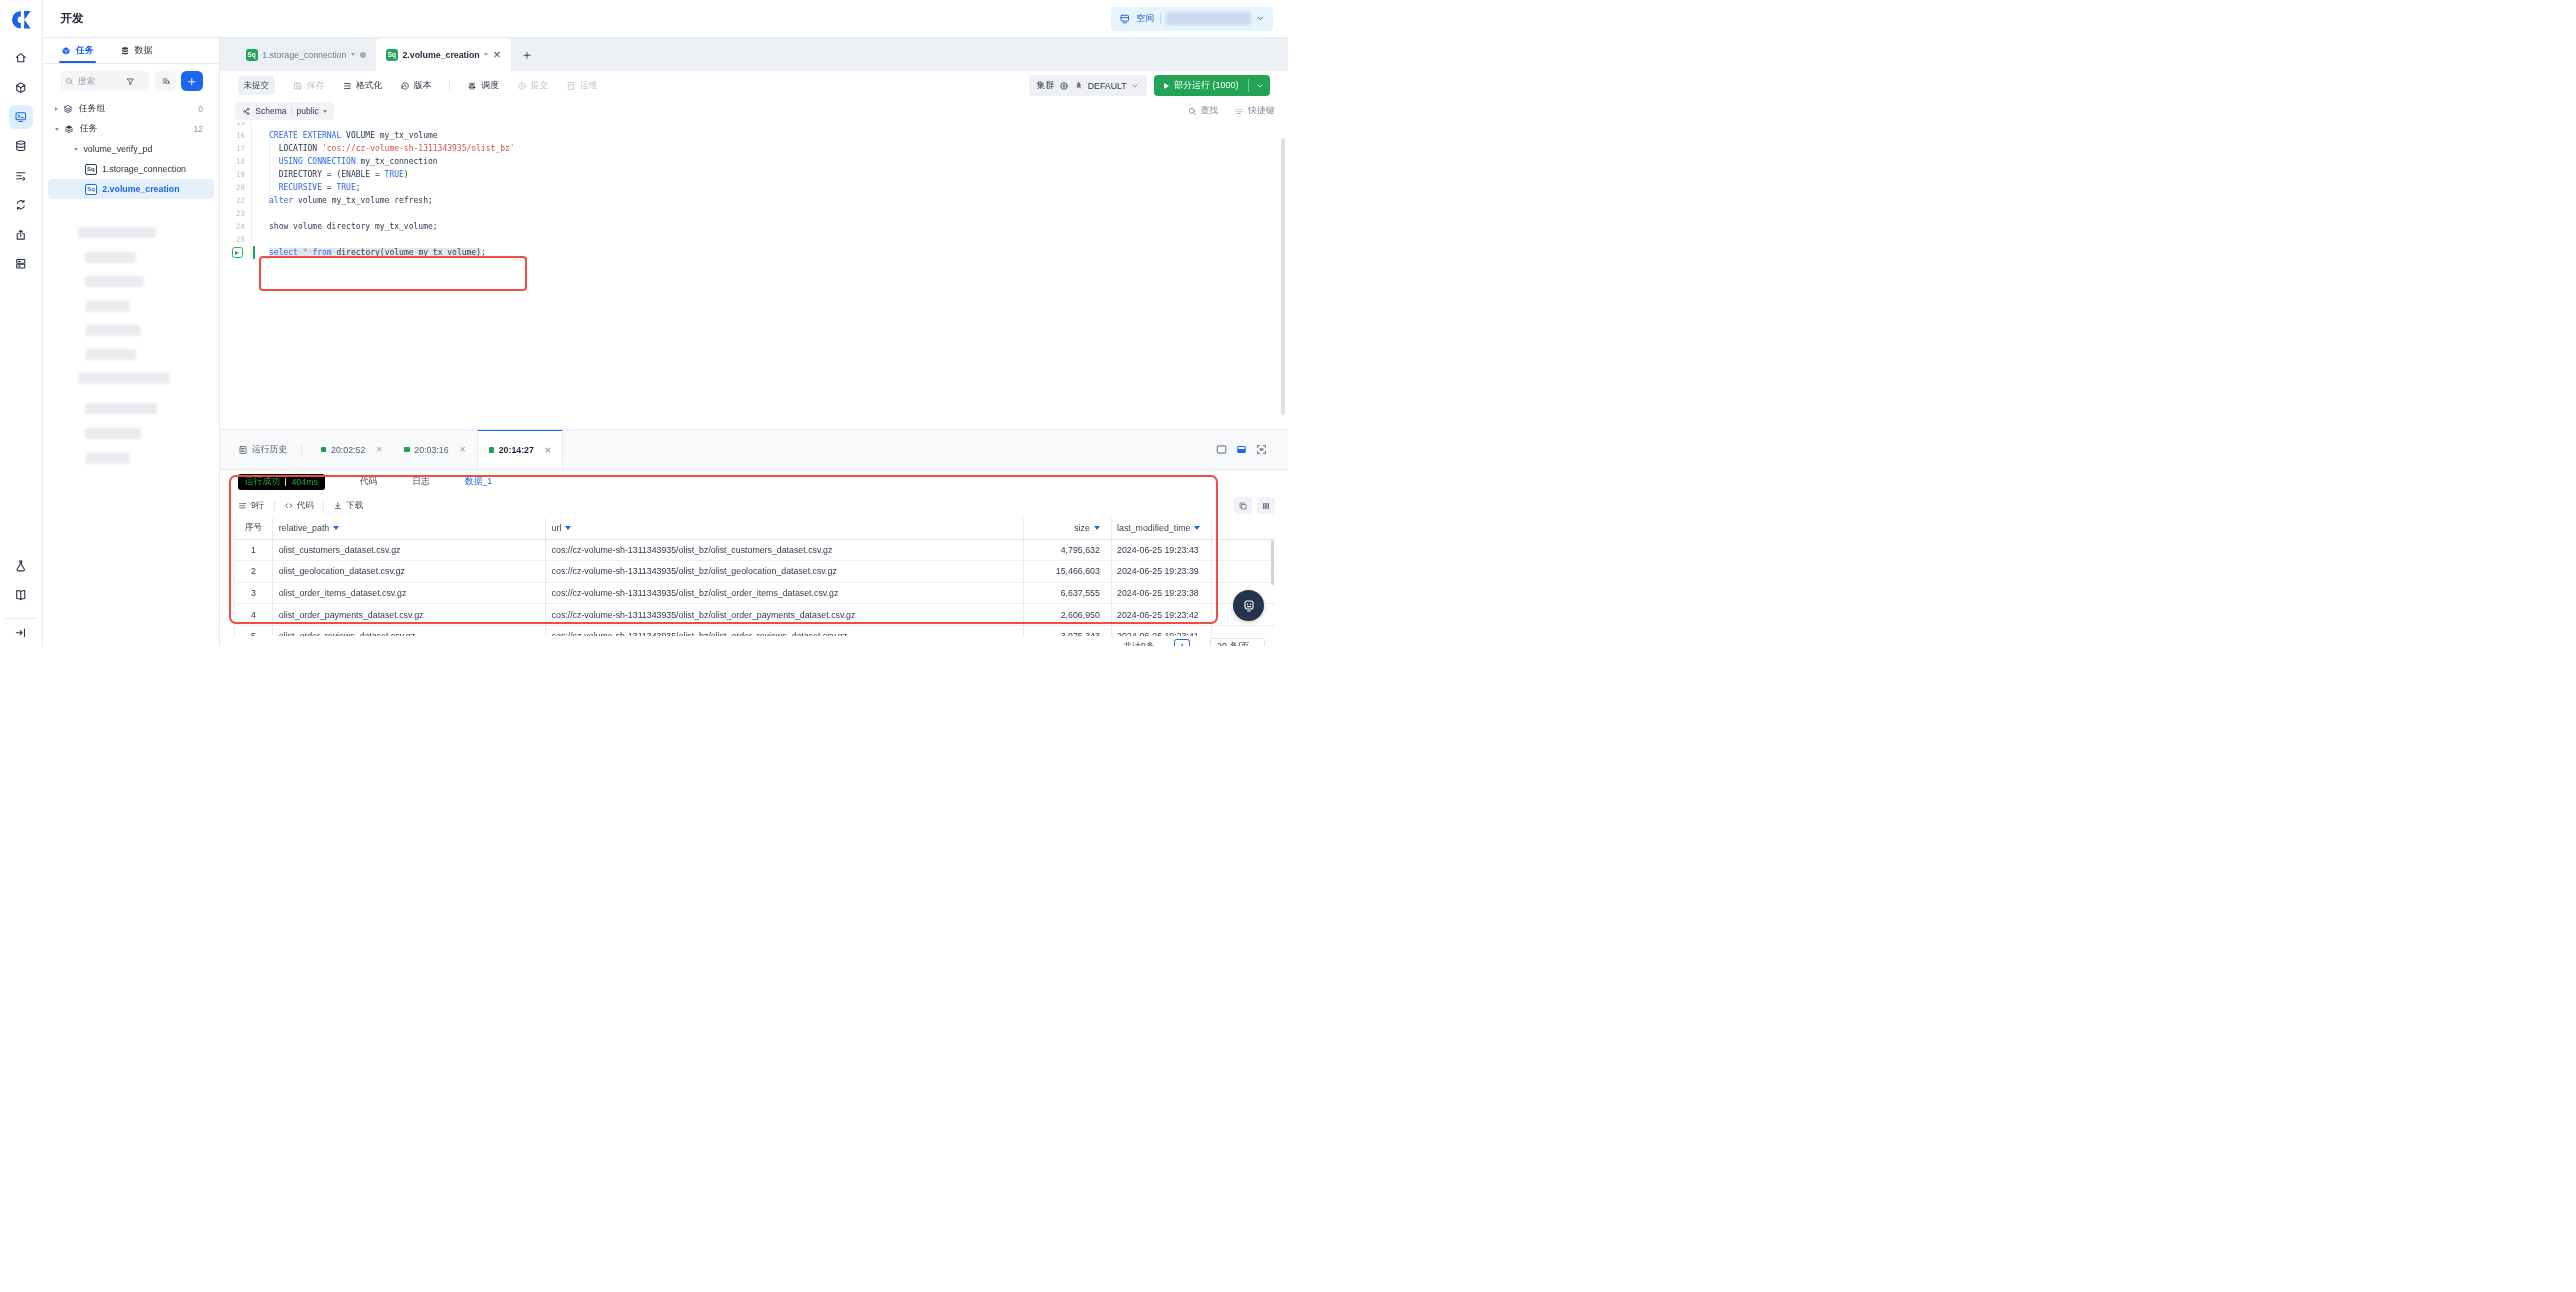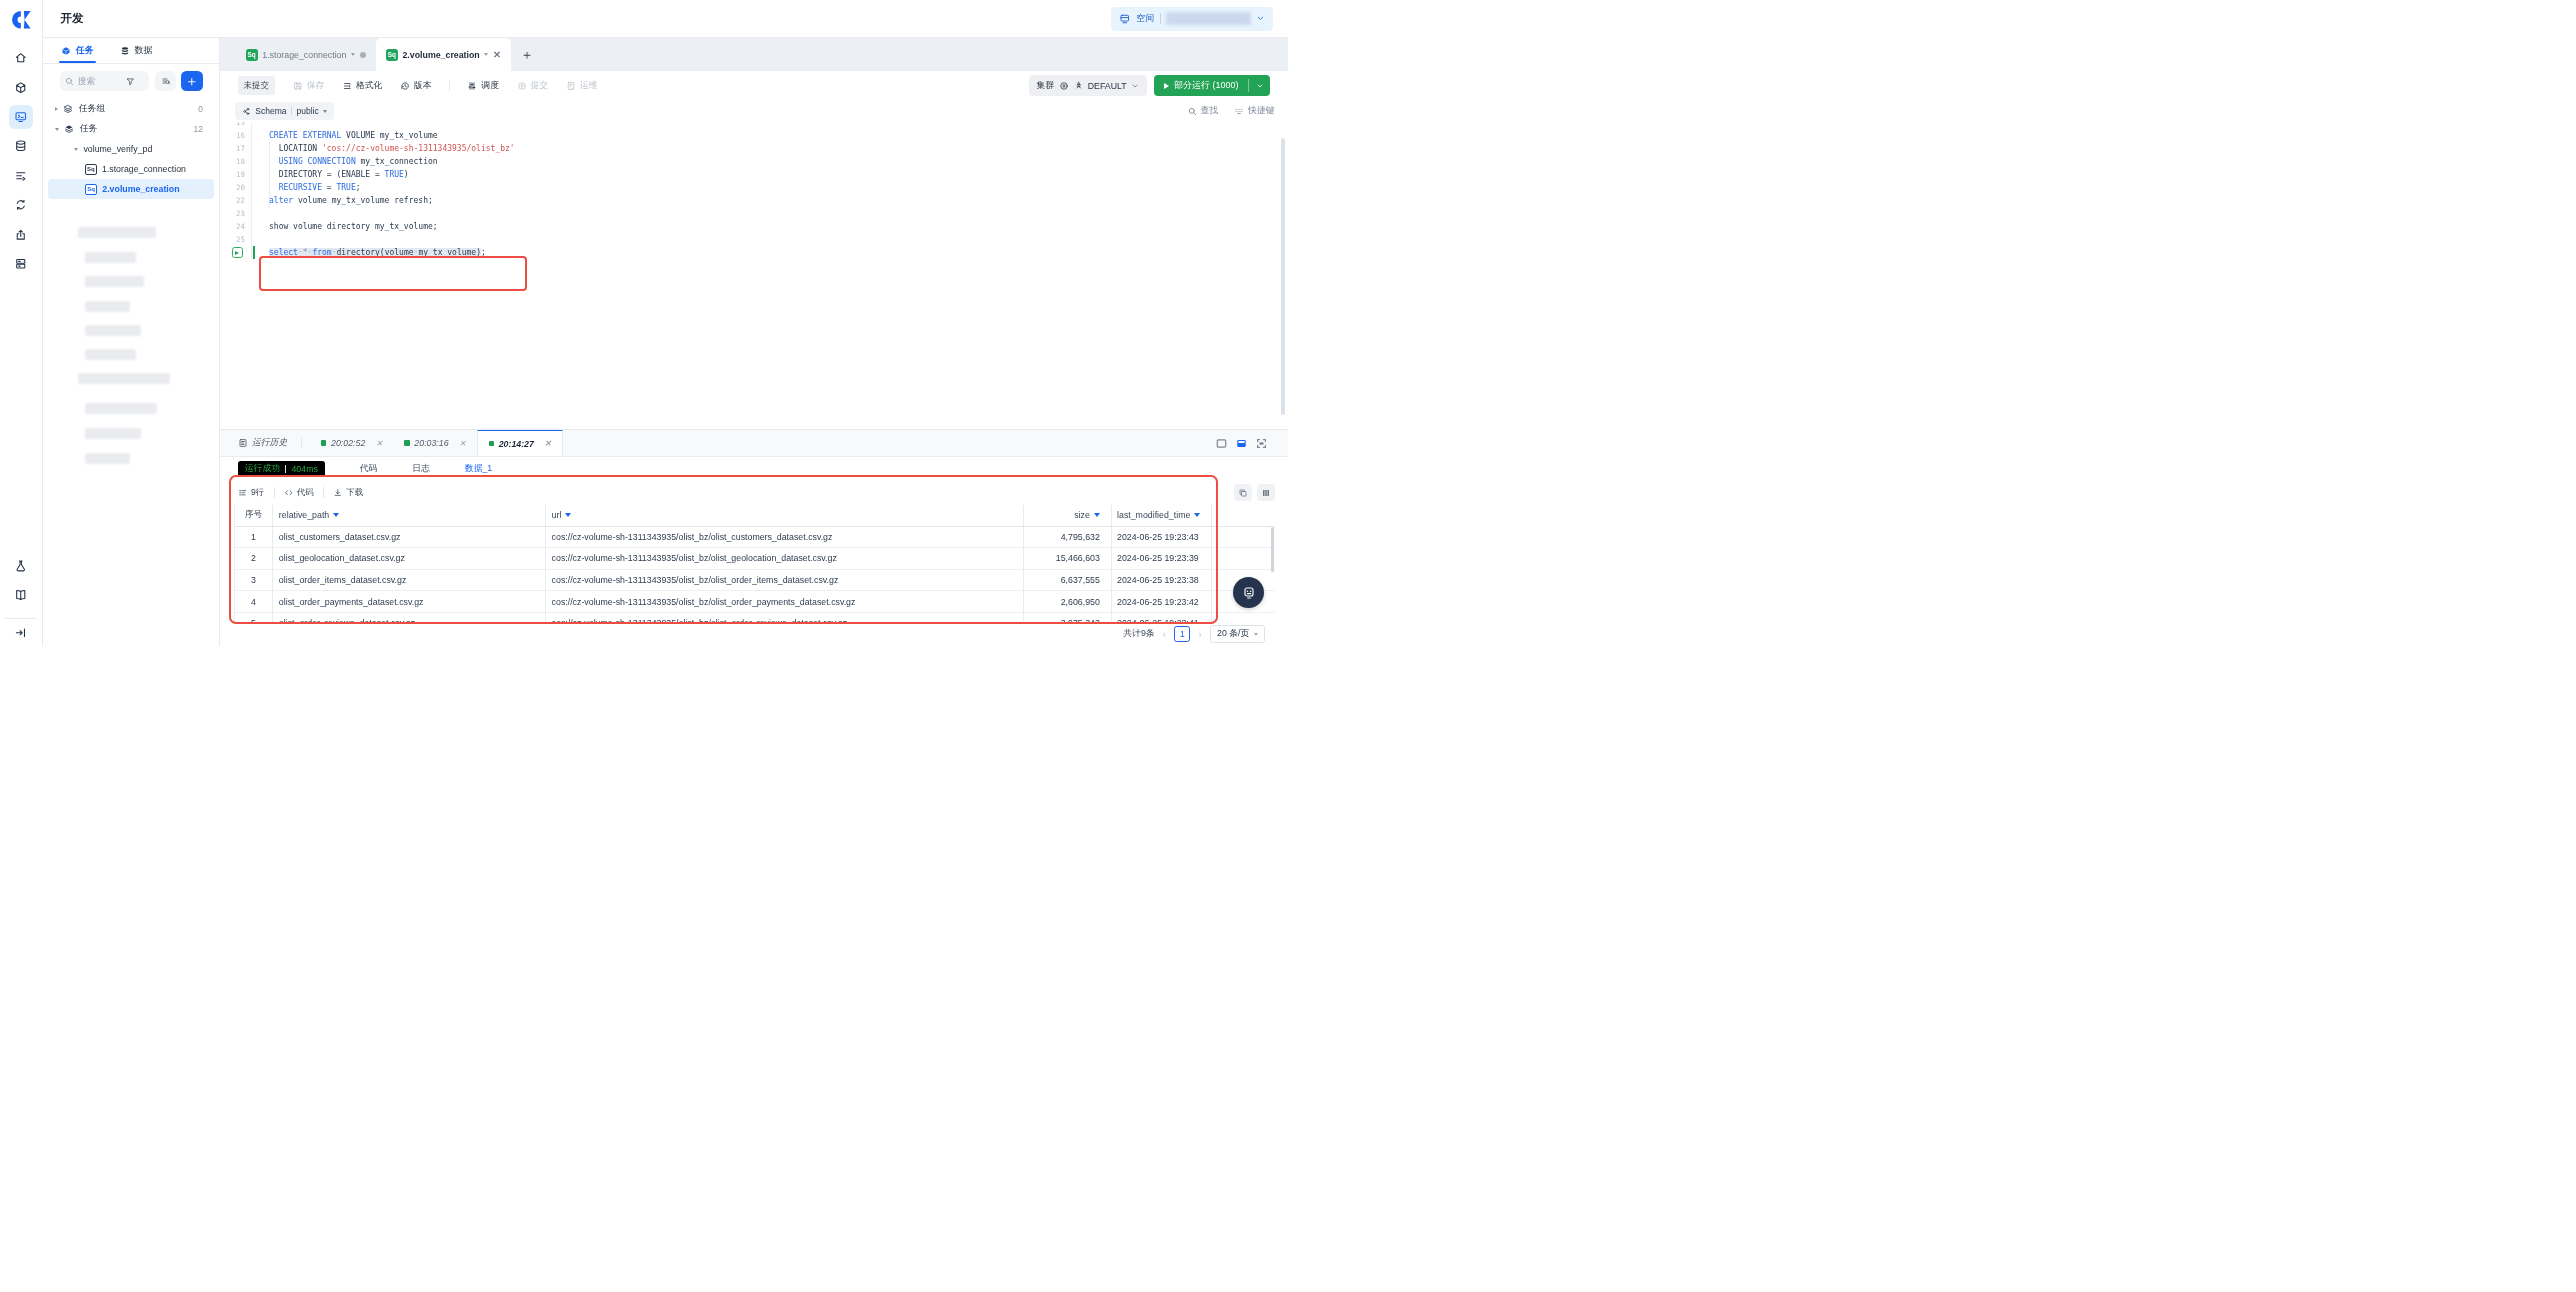--- a/index.html
+++ b/index.html
@@ -89,21 +89,21 @@
   .ln.runln { display:flex; align-items:center; padding:0 0 0 11.5px; }
   .playbox { width:11.5px; height:11.5px; border:1px solid #2fae62; border-radius:2.7px; display:flex; align-items:center; justify-content:center; cursor:pointer; background:#fff; }
   .playbox i { display:block; width:0; height:0; border-top:2.7px solid transparent; border-bottom:2.7px solid transparent; border-left:4px solid #23a356; }
   .cbody { border-left:0.7px solid #eceef2; padding-left:17px; height:100%; display:flex; align-items:center; flex:1; white-space:pre; position:relative; }
   .cl.run .cbody::before { content:""; position:absolute; left:1.4px; top:0; bottom:0; width:2px; background:#23a356; }
   .tk-kw { color:#2d6bdf; } .tk-pl { color:#2b3a4e; } .tk-str { color:#d0544f; } .tk-op { color:#7d8ea6; } .tk-ws { color:#9fb0c4; }
   .sel { background:#e2e8f1; border-radius:1.4px; }
   .red-ed-box { position:absolute; left:39px; top:134px; width:268px; height:35px; border:2px solid #ee4d42; border-radius:4px; pointer-events:none; z-index:5; }
   .ed-scroll { position:absolute; right:2.7px; top:16px; width:4px; height:277px; background:#dde2e8; border-radius:2px; cursor:pointer; }
   
-  .runbar { height:28px; background:#f8f9fb; border-top:0.7px solid #e7eaee; border-bottom:0.7px solid #e7eaee; display:flex; align-items:stretch; padding-left:18px;font-style:italic; }
+  .runbar { height:41px; background:#f8f9fb; border-top:0.7px solid #e7eaee; border-bottom:0.7px solid #e7eaee; display:flex; align-items:stretch; padding-left:18px; }
   .rh-label { display:flex; align-items:center; gap:4px; color:#4a5562; font-size:8.8px; cursor:pointer; }
   .runbar .vdiv { align-self:center; margin:0 8.8px 0 13.5px; }
   .chips { display:flex; align-items:stretch; }
   .chip { display:flex; align-items:center; gap:4.7px; padding:0 10.8px; font-size:8.8px; color:#525e6d; cursor:pointer; }
   .chip .gsq { width:5.4px; height:5.4px; background:#1f9e55; border-radius:1px; }
   .chip .cx { color:#98a1ad; font-size:8px; margin-left:6px; }
   .chip.active { background:#fff; border-left:0.7px solid #e7eaee; border-right:0.7px solid #e7eaee; border-top:1.4px solid #1a66f0; font-weight:bold; color:#1c2838; }
   .rb-icons { margin-left:auto; margin-right:20px; display:flex; align-items:center; gap:6.8px; color:#7d8694; }
   .rb-icons > * { cursor:pointer; }
   

